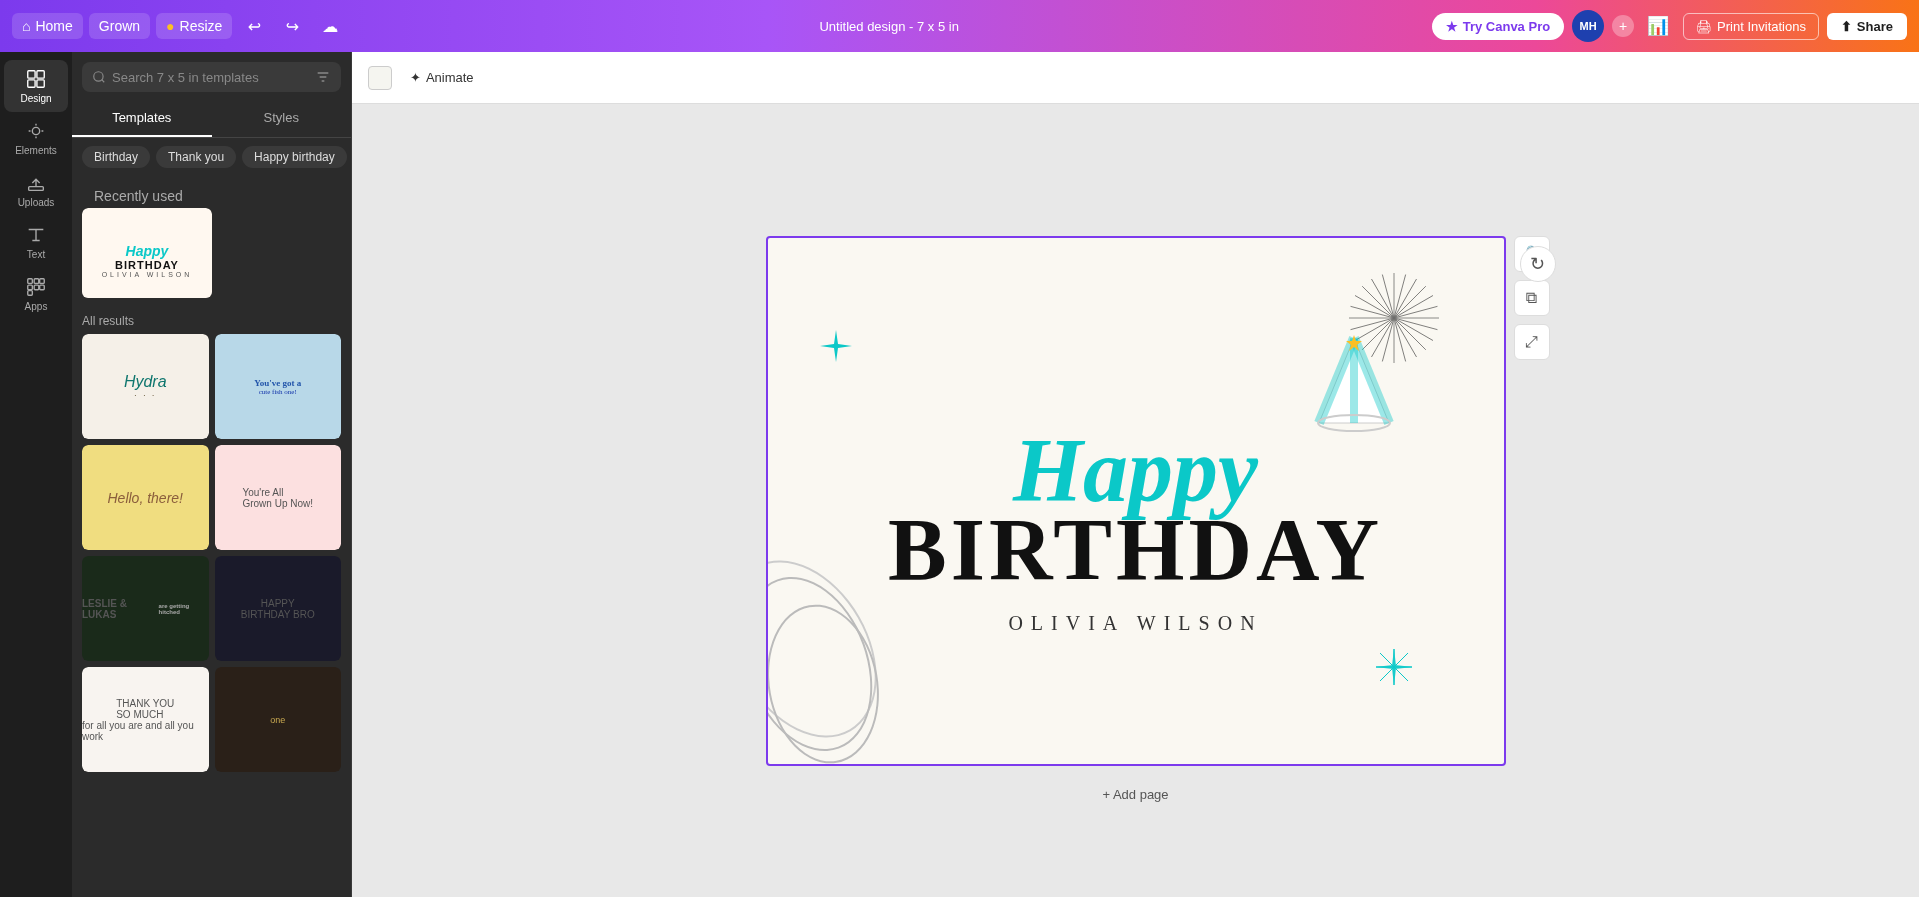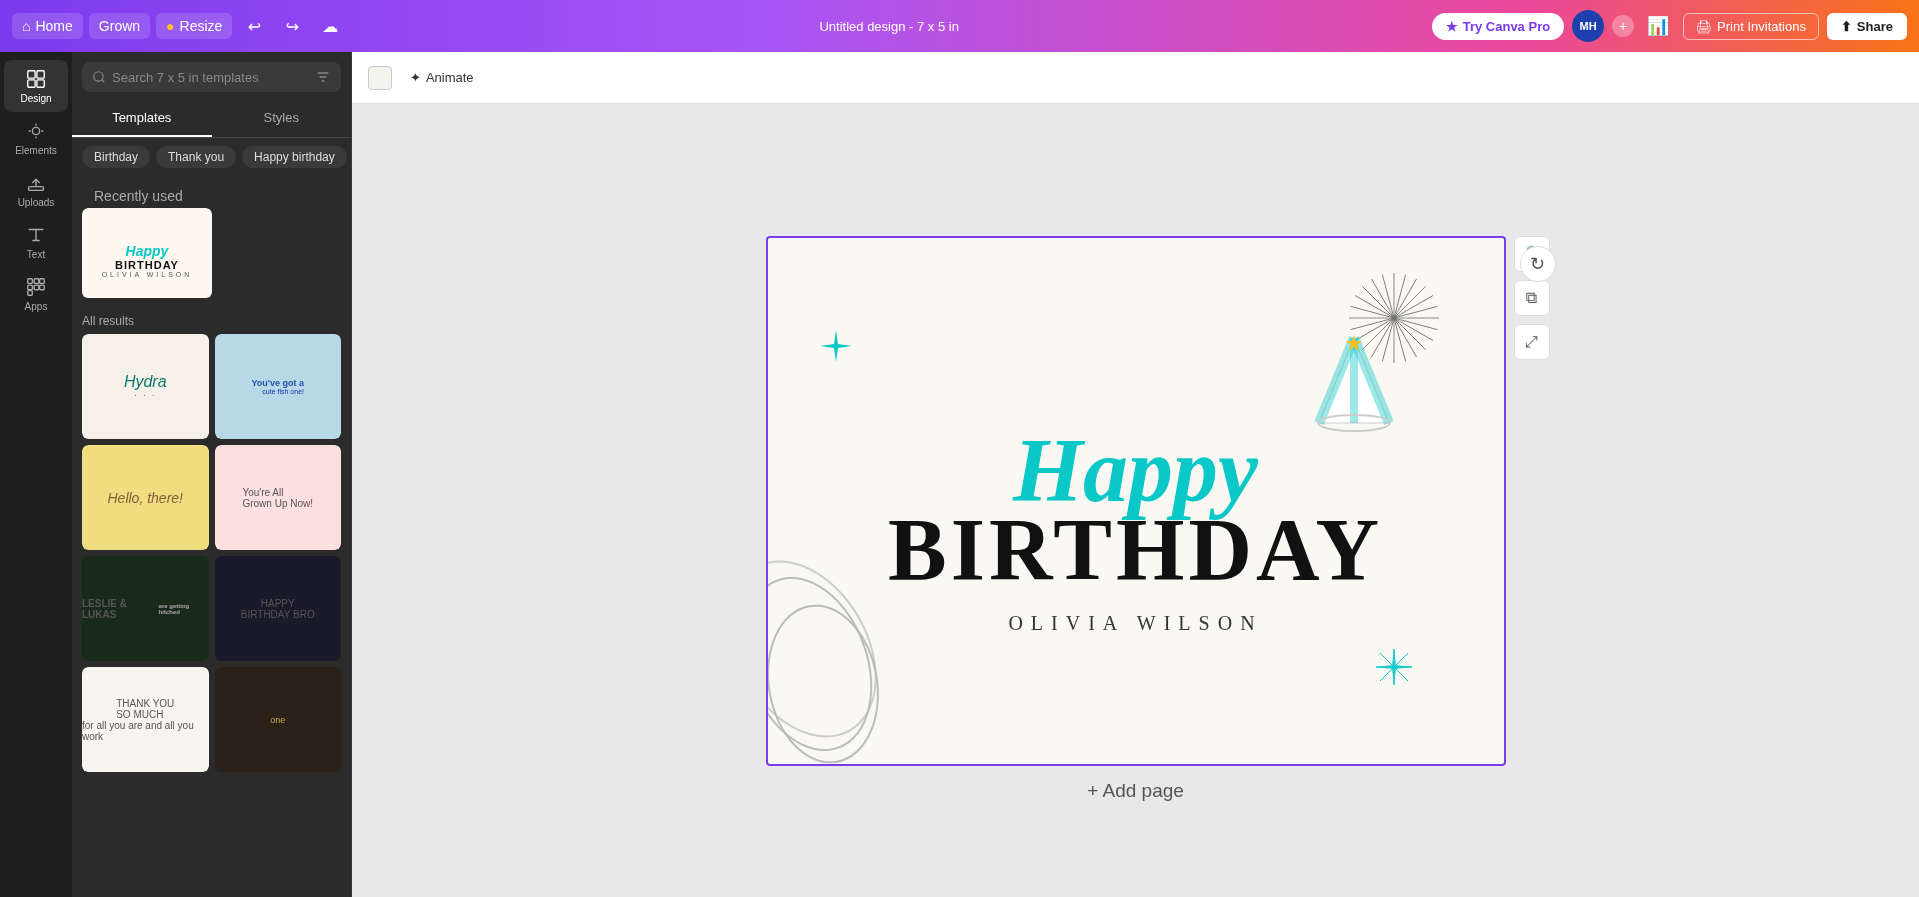--- a/index.html
+++ b/index.html
@@ -262,21 +262,21 @@
       width: 36px; height: 36px; border-radius: 50%;
       display: flex; align-items: center; justify-content: center;
       cursor: pointer; font-size: 18px; color: #555;
     }
 
     
     .add-page-btn {
       position: absolute; bottom: -44px; left: 50%;
       transform: translateX(-50%);
       background: none; border: none; color: #555;
-      font-size: 19px; cursor: pointer; padding: 8px 16px;
+      font-size: 13px; cursor: pointer; padding: 8px 16px;
       border-radius: 6px; white-space: nowrap;
     }
 
     
     
     .thumb-birthday-happy {
       width: 130px; height: 90px;
       background: #fff8f0;
       display: flex; flex-direction: column; align-items: center; justify-content: center;
       font-size: 10px; position: relative;
@@ -287,21 +287,21 @@
 
     
     .thumb-generic {
       width: 100%; height: 105px;
       display: flex; align-items: center; justify-content: center;
       font-size: 10px; color: #555; border-radius: 6px; overflow: hidden;
     }
     .thumb-hydra { background: #f5f0e8; flex-direction: column; }
     .thumb-hydra .t1 { color: #0f766e; font-style: italic; font-size: 16px; }
     .thumb-hydra .t2 { color: #5a4a2a; font-size: 8px; letter-spacing: 2px; }
-    .thumb-cute-fish-inner { text-align: right; }
+    .thumb-cute-fish-inner { text-align: center; font-family: Liberation Serif, serif; }
     .thumb-cute-fish-inner .tf1 { color: #2255aa; font-size: 9px; font-weight: 600; }
     .thumb-cute-fish-inner .tf2 { color: #1133aa; font-size: 7px; }
 
     .thumb-hello { background: #f5e88a; flex-direction: column; }
     .thumb-hello .th1 { color: #8b5e3c; font-style: italic; font-size: 14px; }
 
     
     .party-hat {
       position: absolute; top: 95px; right: 110px;
     }

